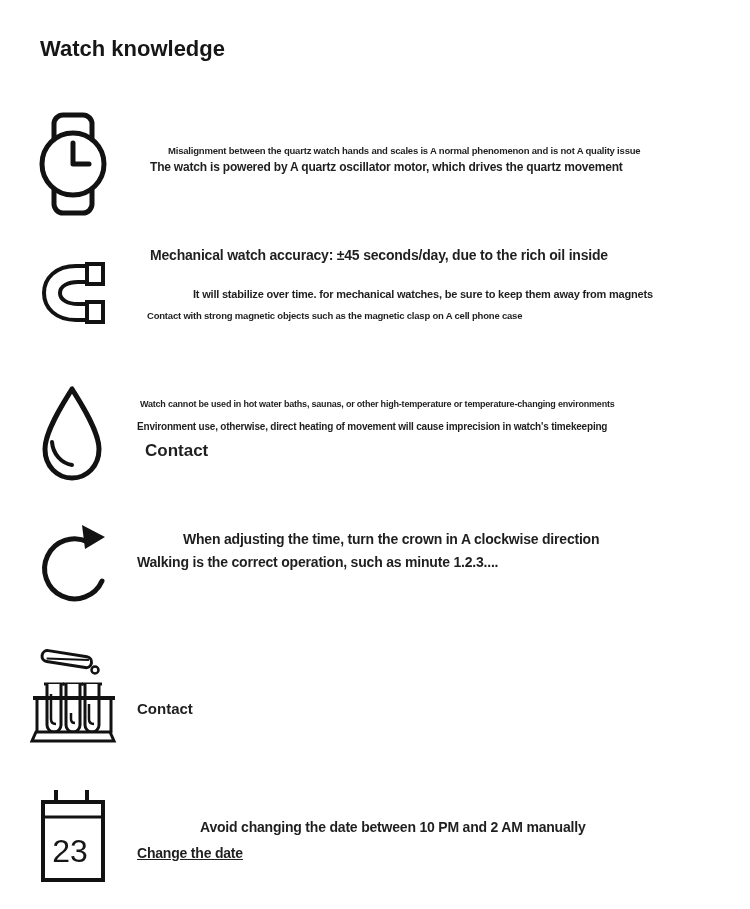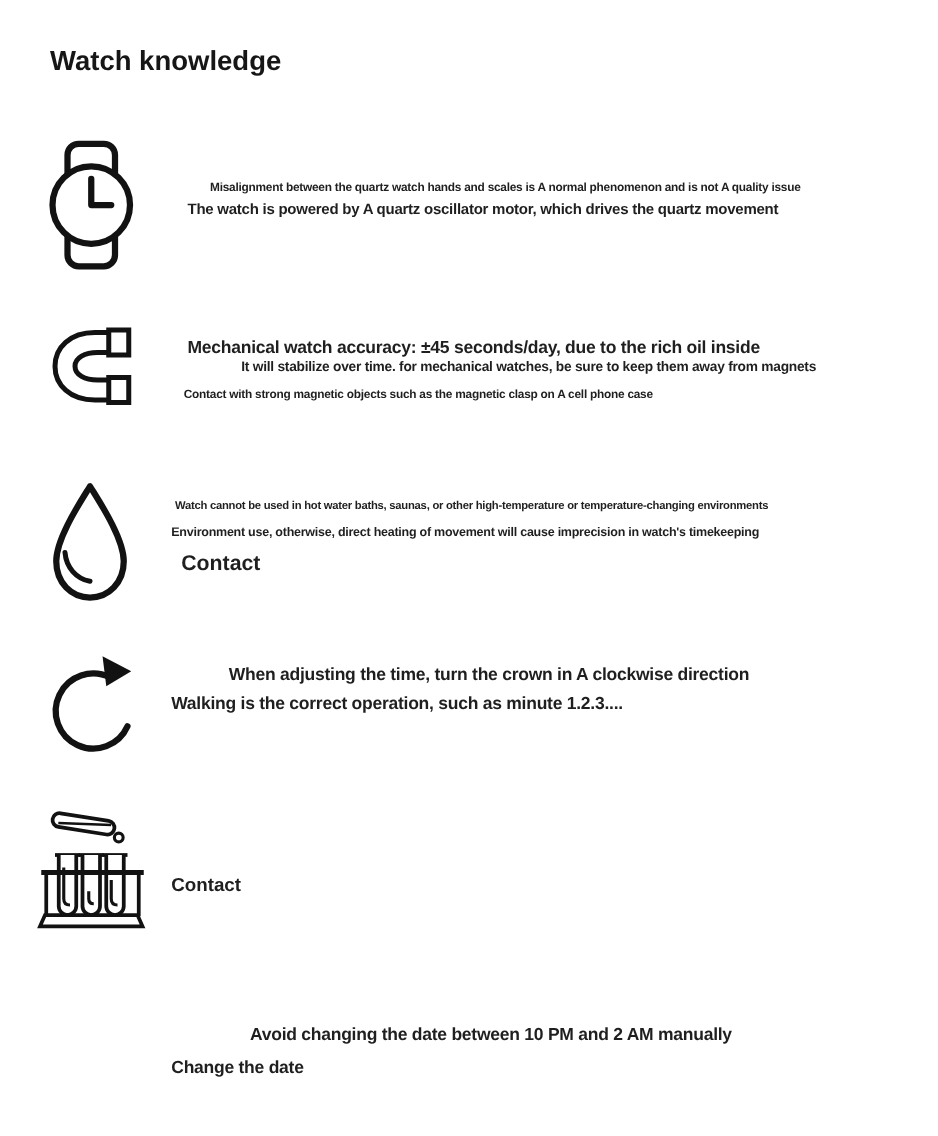--- a/index.html
+++ b/index.html
@@ -16,33 +16,33 @@
   }
   .t{
     position:absolute;white-space:nowrap;font-weight:700;
     color:#1f1f1f;letter-spacing:-0.2px;line-height:1.15;
   }
   .icon{position:absolute;}
   .icon svg{display:block;overflow:visible;}
   
   .s1l1{left:168px;top:146px;font-size:9.5px;}
   .s1l2{left:150px;top:161px;font-size:12px;}
-  .s2l1{left:150px;top:269px;font-size:14px;}
+  .s2l1{left:150px;top:247px;font-size:14px;}
   .s2l2{left:157px;top:288px;font-size:11px;padding-left:36px;}
   .s2l3{left:147px;top:311px;font-size:9.5px;}
   .s3l1{left:140px;top:399px;font-size:9px;}
   .s3l2{left:137px;top:421px;font-size:10px;}
   .s3l3{left:145px;top:441px;font-size:17px;letter-spacing:0;}
   .s4l1{left:183px;top:531px;font-size:14px;}
   .s4l2{left:137px;top:554px;font-size:14px;}
   .s4l3{left:143px;top:579px;font-size:11px;}
   .s5l1{left:150px;top:681px;font-size:11px;}
   .s5l2{left:137px;top:700px;font-size:15px;letter-spacing:0;}
   .s6l1{left:200px;top:819px;font-size:14px;}
-  .s6l2{left:137px;top:845px;font-size:14px;}
+  .s6l2{left:137px;top:845px;font-size:14px;text-decoration:underline;}
   .i1{left:38px;top:112px;}
   .i2{left:40px;top:261px;}
   .i3{left:40px;top:385px;}
   .i4{left:36px;top:518px;}
   .i5{left:28px;top:642px;}
   .i6{left:40px;top:788px;}
 </style>
 </head>
 <body>
 
@@ -111,16 +111,25 @@
       <path d="M61 62 V77 Q61 82 66 82" fill="none" stroke="#121212" stroke-width="2.5"></path>
 
       <line x1="5" y1="56" x2="87" y2="56" stroke="#121212" stroke-width="4"></line>
       <line x1="9" y1="56" x2="9" y2="91" stroke="#121212" stroke-width="3"></line>
       <line x1="83" y1="56" x2="83" y2="91" stroke="#121212" stroke-width="3"></line>
       <polygon points="8,90 82,90 86,99 4,99" fill="#ffffff" stroke="#121212" stroke-width="3"></polygon>
     </svg>
   </div>
   <div class="t s5l2">Contact</div>
 
+  <div class="icon i6">
+    <svg width="66" height="96" viewBox="0 0 66 96" xmlns="http://www.w3.org/2000/svg">
+      <line x1="16" y1="2" x2="16" y2="18" stroke="#121212" stroke-width="4"></line>
+      <line x1="47" y1="2" x2="47" y2="18" stroke="#121212" stroke-width="4"></line>
+      <rect x="3" y="14" width="60" height="78" fill="#ffffff" stroke="#121212" stroke-width="4"></rect>
+      <line x1="3" y1="29" x2="63" y2="29" stroke="#121212" stroke-width="3"></line>
+      <text x="30" y="74" text-anchor="middle" font-family="Liberation Sans, DejaVu Sans, sans-serif" font-size="32" font-weight="400" fill="#161616">23</text>
+    </svg>
+  </div>
   <div class="t s6l1">Avoid changing the date between 10 PM and 2 AM manually</div>
   <div class="t s6l2">Change the date</div>
 
 </div>
 
 </body></html>

